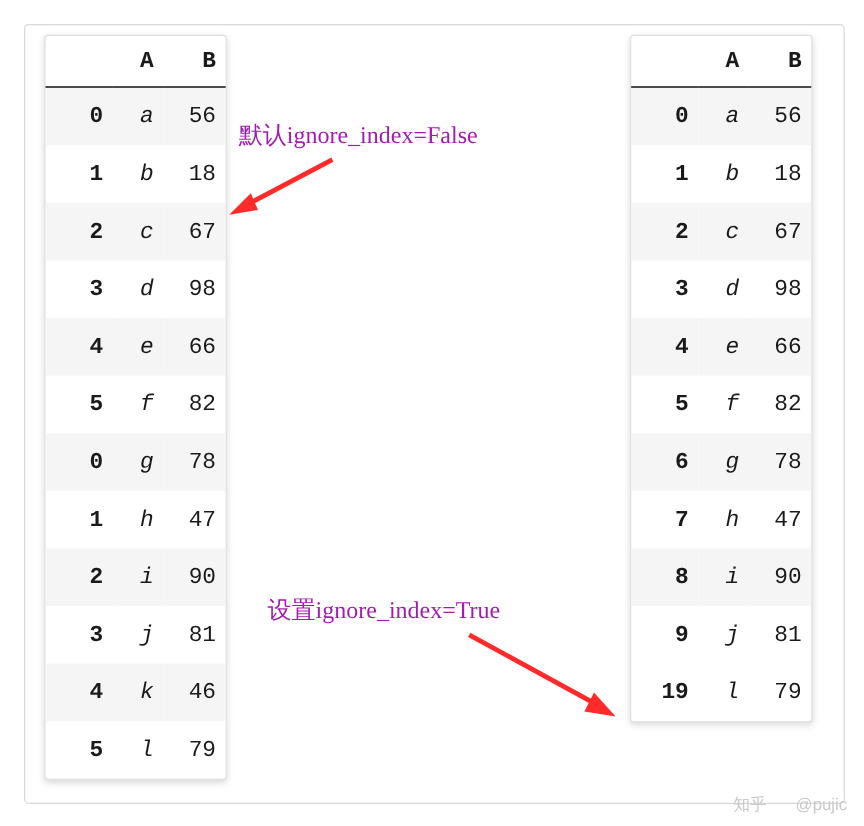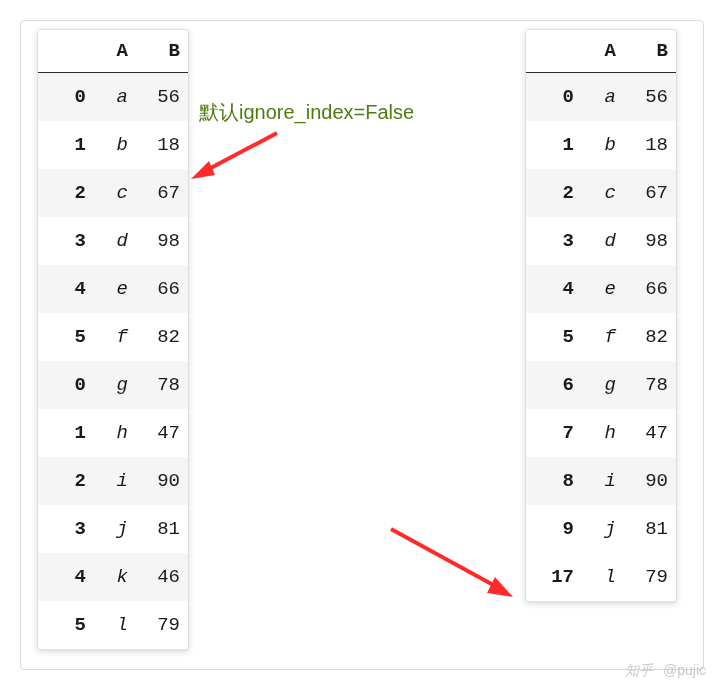--- a/index.html
+++ b/index.html
@@ -47,35 +47,36 @@
   }
   .df-table tbody tr.even{background:#f5f5f5;}
   .df-table td.colA{font-style:italic;}
   .df-table .idx-col{min-width:40px;}
   .df-table .a-col{min-width:26px;}
   .df-table .b-col{min-width:36px;}
 
   .caption{
     position:absolute;
     font-size:20px;
-    color:#4d7c0f;
+    color:#a21caf;
     white-space:nowrap;
+    font-family:Liberation Serif, serif;
   }
 
   .arrow{position:absolute;overflow:visible;}
   .arrow line{stroke:#ff2a2a;stroke-width:4;}
   .arrow polygon{fill:#ff2a2a;}
 
   .watermark{
     position:absolute;
     right:14px;bottom:8px;
     font-size:14px;
     color:#c9c9c9;
   }
-  .watermark .zh{font-style:italic;margin-right:6px;}
+  .watermark .zh{margin-right:20px;}
 </style>
 </head>
 <body>
 
 <div class="page">
 
   <div class="df-table" style="left:16px;top:8px;">
     <table>
       <thead>
         <tr>
@@ -203,34 +204,35 @@
             <th class="idx-col">8</th>
             <td class="colA a-col">i</td>
             <td class="b-col">90</td>
           </tr>
           <tr>
             <th class="idx-col">9</th>
             <td class="colA a-col">j</td>
             <td class="b-col">81</td>
           </tr>
           <tr>
-            <th class="idx-col">17</th>
+            <th class="idx-col">19</th>
             <td class="colA a-col">l</td>
             <td class="b-col">79</td>
           </tr>
         </tbody>
     </table>
   </div>
 
   <div class="caption" style="left:178px;top:78px;">默认ignore_index=False</div>
   <svg class="arrow" style="left:160px;top:104px;" width="110" height="60">
     <line x1="96" y1="8" x2="24" y2="46"></line>
     <polygon points="10,54 34,50 28,36"></polygon>
   </svg>
 
+  <div class="caption" style="left:202px;top:474px;">设置ignore_index=True</div>
   <svg class="arrow" style="left:358px;top:500px;" width="150" height="90">
     <line x1="12" y1="8" x2="118" y2="66"></line>
     <polygon points="134,76 108,72 116,56"></polygon>
   </svg>
 
 </div>
 
 <div class="watermark">
   <span class="zh">知乎</span>
   <span>@pujic</span>

